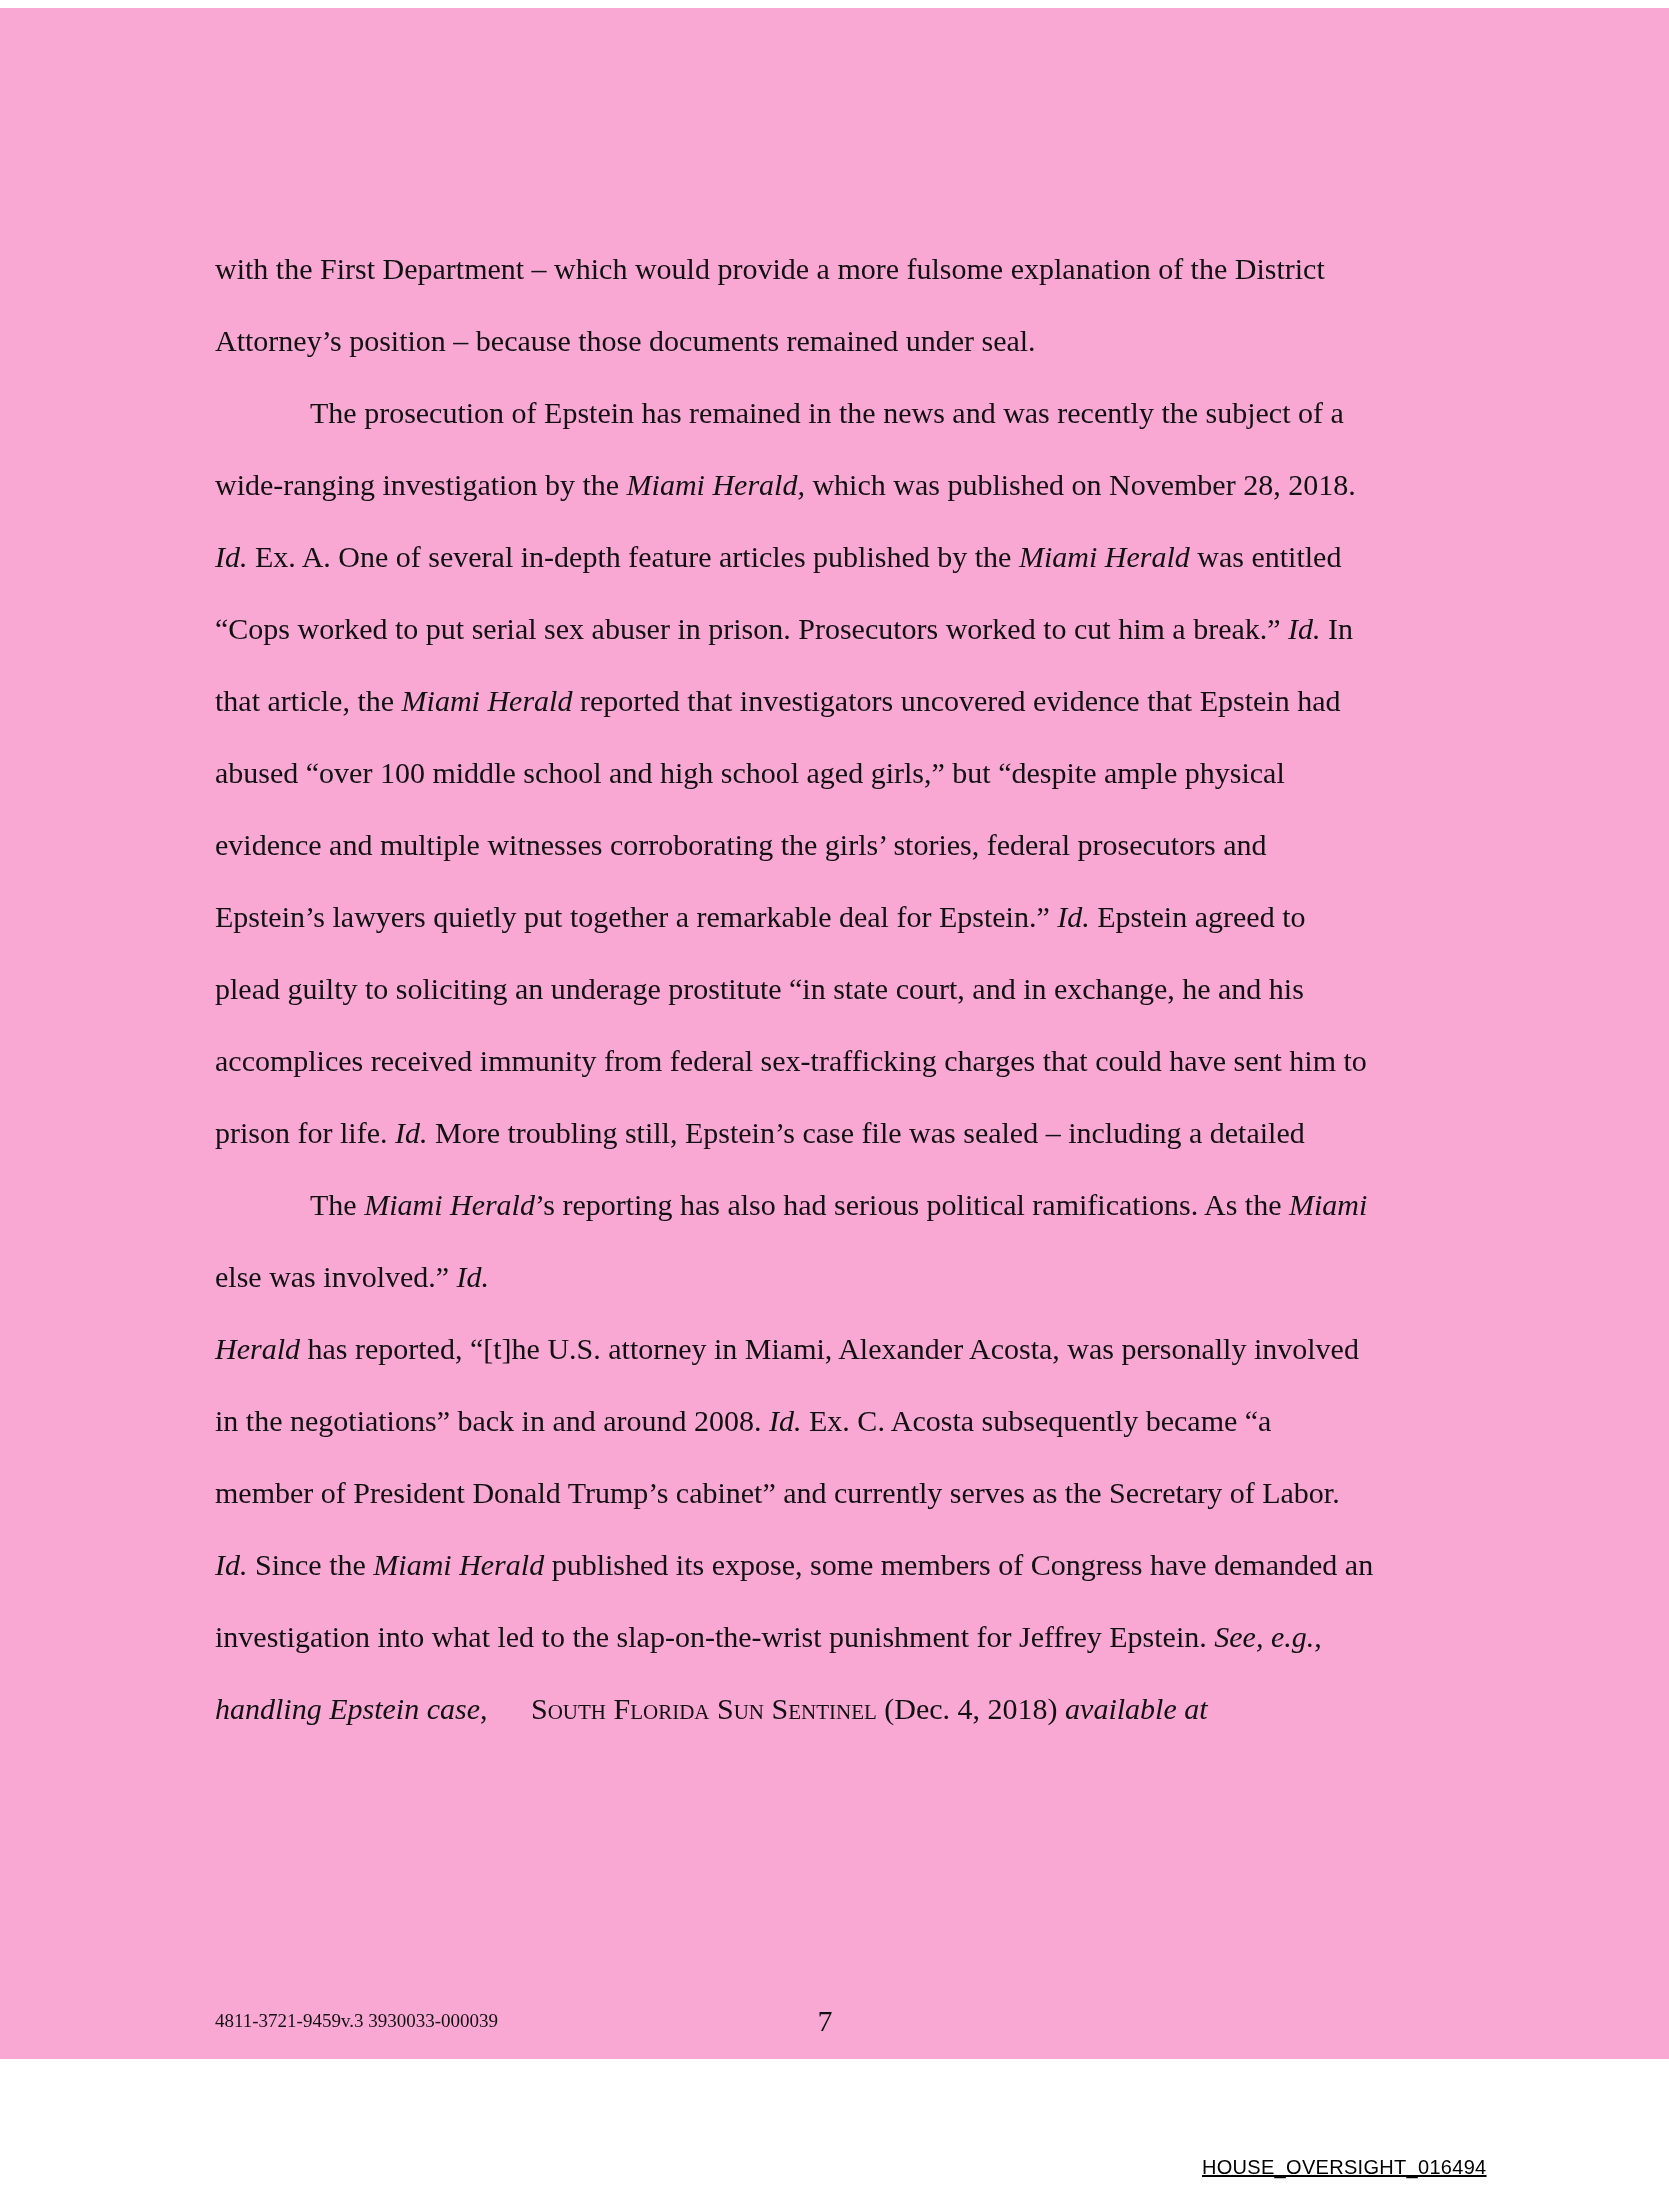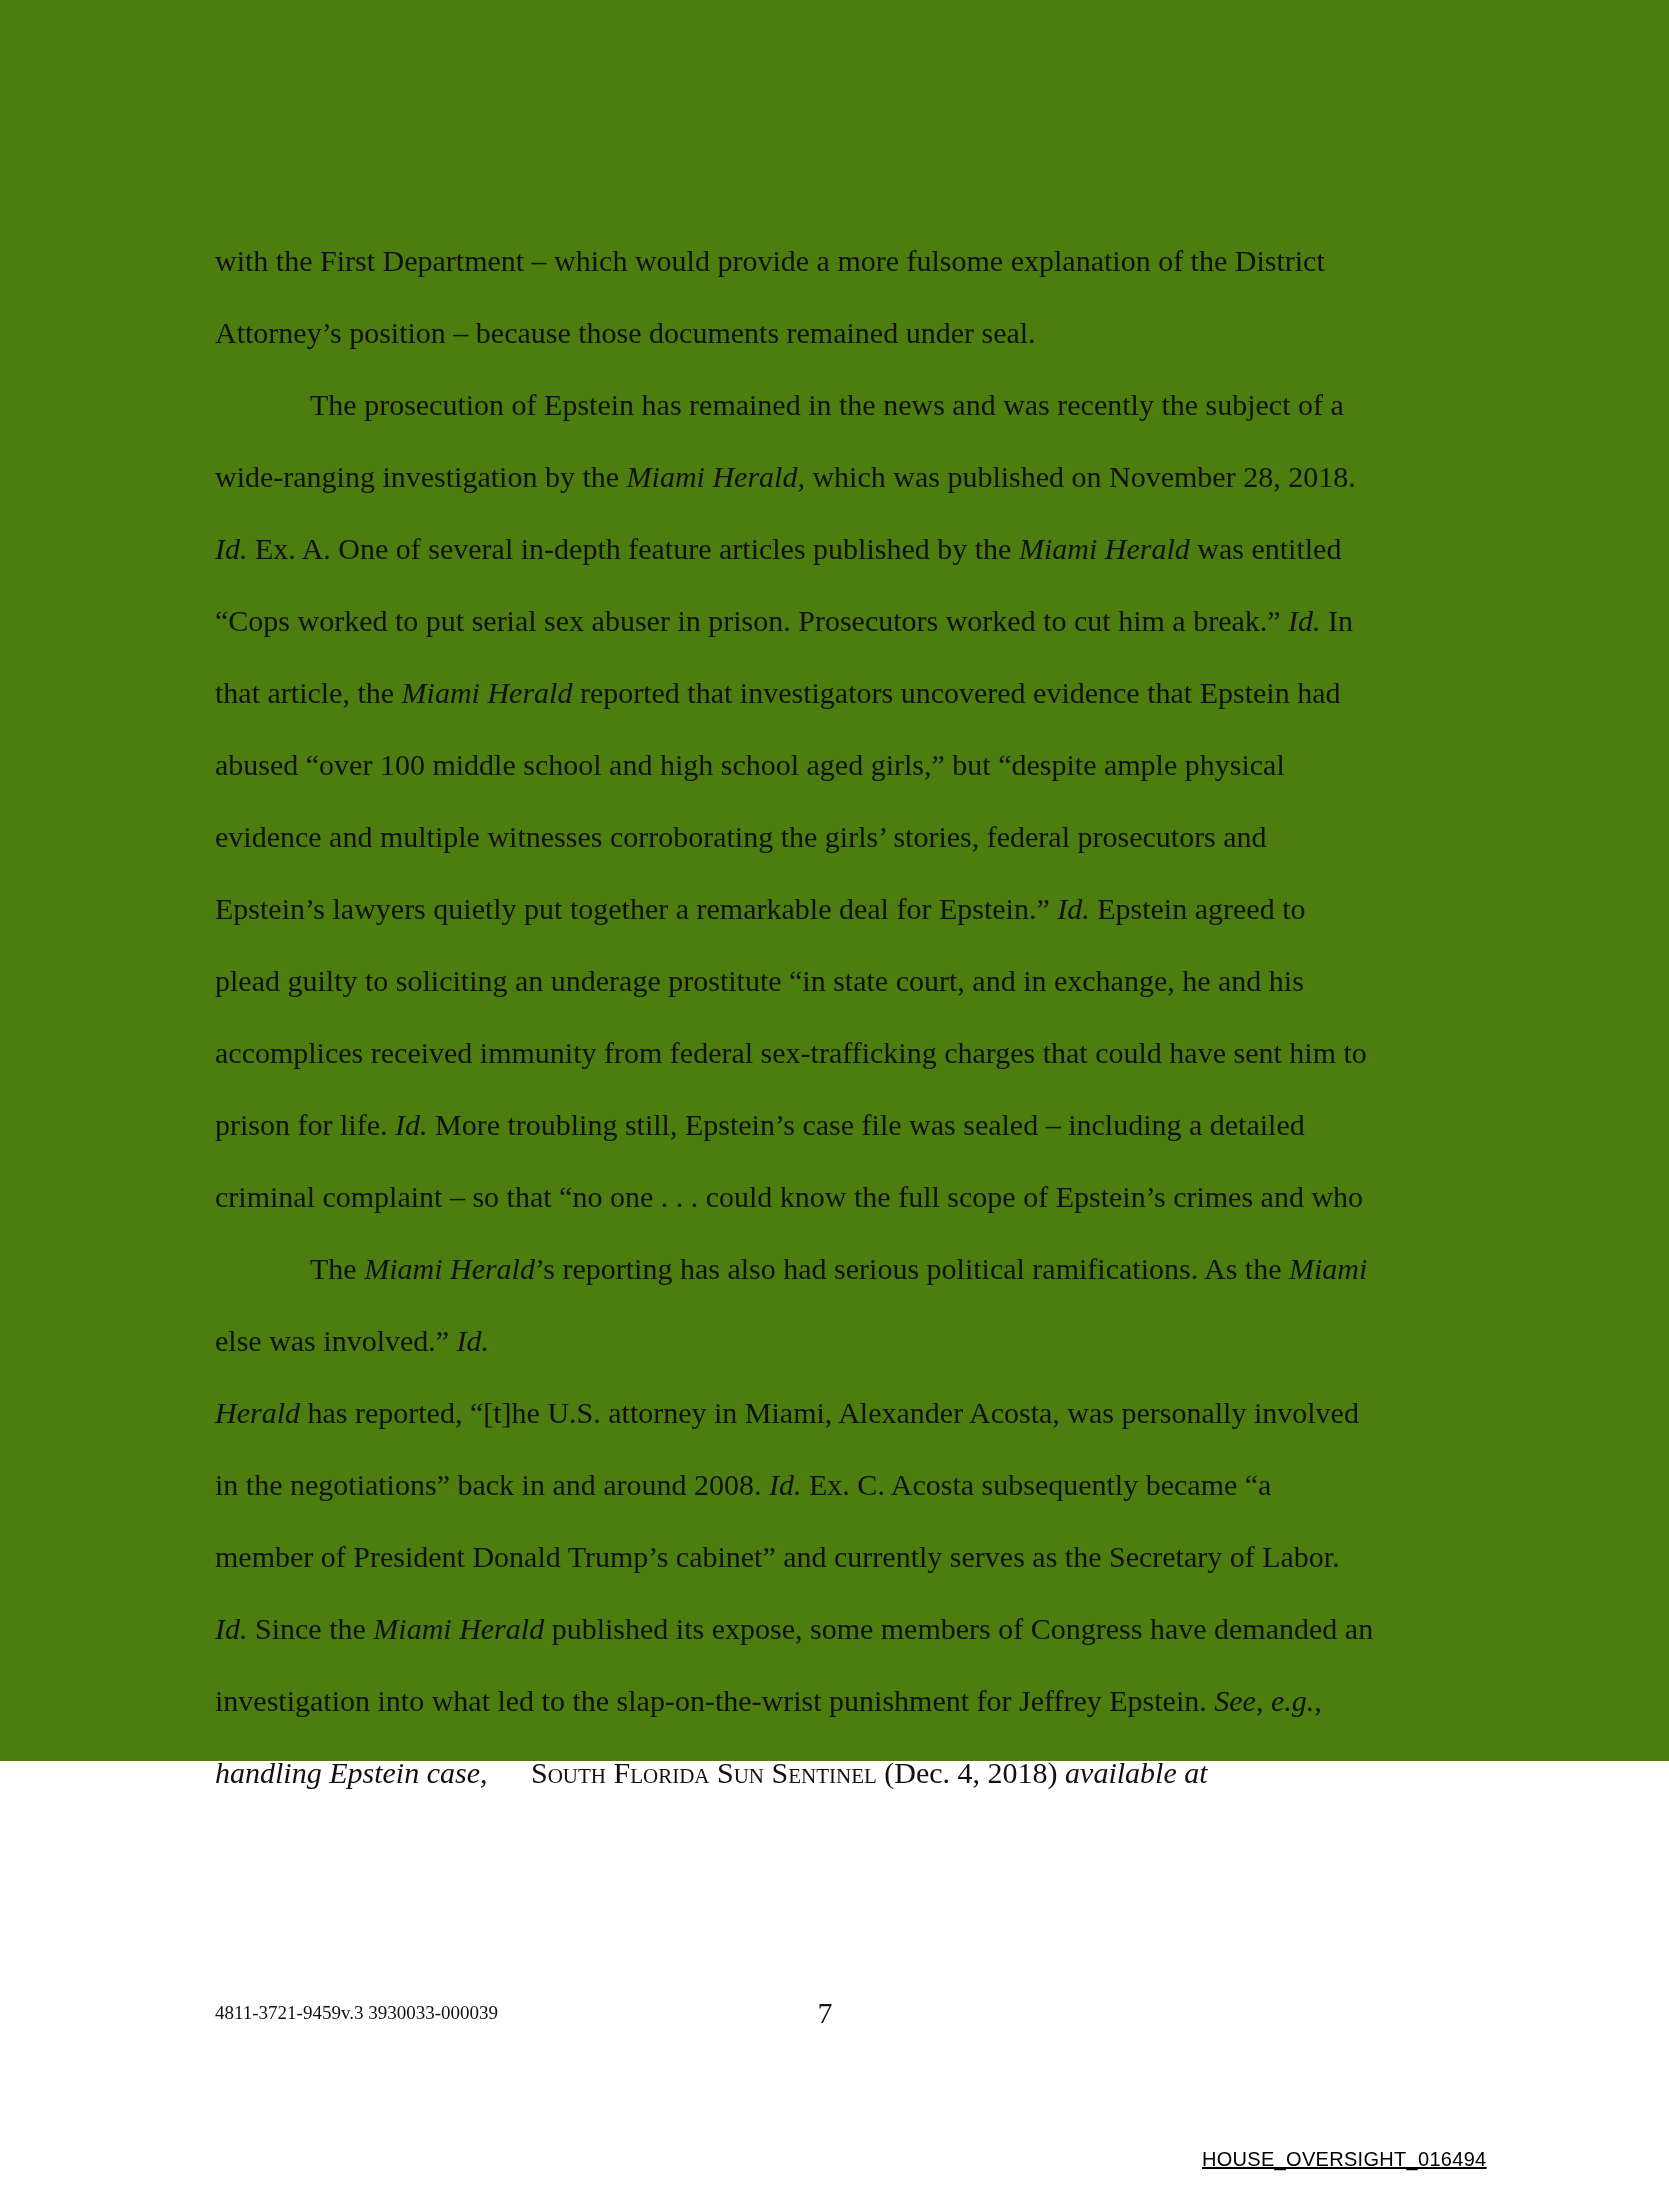--- a/index.html
+++ b/index.html
@@ -1,17 +1,17 @@
 <!DOCTYPE html>
 <html style="font-size:10.5px"><head>
 <meta charset="utf-8">
 <style>
   html, body { margin: 0; padding: 0; background: #ffffff; }
   body { width: 1669px; height: 2205px; position: relative; overflow: hidden; }
-  .page { position: absolute; left: 0; top: 0; width: 1669px; height: 1761px; background: #4d7c0f; }
+  .page { position: absolute; left: 0; top: 8px; width: 1669px; height: 2051px; background: #f9a8d4; }
   .body-text {
     position: absolute; left: 215px; top: 236px; width: 1218px;
     font-family: "Liberation Serif", serif; font-size: 30px; color: #111111;
   }
   .line { height: 72px; line-height: 49px; white-space: nowrap; }
   .indent { padding-left: 95px; }
   .it { font-style: italic; margin-top: 16px; }
   .sc { font-variant: small-caps; margin-left: 36px; }
   .page-number {
     position: absolute; top: 1996px; left: 812px; width: 26px; text-align: center;
@@ -37,21 +37,20 @@
       <div class="line"><span>wide-ranging investigation by the </span><span class="it">Miami Herald,</span><span> which was published on November 28, 2018.</span></div>
       <div class="line"><span class="it">Id.</span><span> Ex. A.  One of several in-depth feature articles published by the </span><span class="it">Miami Herald</span><span> was entitled</span></div>
       <div class="line"><span>“Cops worked to put serial sex abuser in prison.  Prosecutors worked to cut him a break.”  </span><span class="it">Id.</span><span>  In</span></div>
       <div class="line"><span>that article, the </span><span class="it">Miami Herald</span><span> reported that investigators uncovered evidence that Epstein had</span></div>
       <div class="line"><span>abused “over 100 middle school and high school aged girls,” but “despite ample physical</span></div>
       <div class="line"><span>evidence and multiple witnesses corroborating the girls’ stories, federal prosecutors and</span></div>
       <div class="line"><span>Epstein’s lawyers quietly put together a remarkable deal for Epstein.”  </span><span class="it">Id.</span><span>  Epstein agreed to</span></div>
       <div class="line"><span>plead guilty to soliciting an underage prostitute “in state court, and in exchange, he and his</span></div>
       <div class="line"><span>accomplices received immunity from federal sex-trafficking charges that could have sent him to</span></div>
       <div class="line"><span>prison for life.  </span><span class="it">Id.</span><span>  More troubling still, Epstein’s case file was sealed – including a detailed</span></div>
-      <div class="line"><span>criminal complaint – so that “no one . . . could know the full scope of Epstein’s crimes and who</span></div>
       <div class="line indent"><span>The </span><span class="it">Miami Herald</span><span>’s reporting has also had serious political ramifications.  As the </span><span class="it">Miami</span></div>
       <div class="line"><span>else was involved.”  </span><span class="it">Id.</span></div>
       <div class="line"><span class="it">Herald</span><span> has reported, “[t]he U.S. attorney in Miami, Alexander Acosta, was personally involved</span></div>
       <div class="line"><span>in the negotiations” back in and around 2008.  </span><span class="it">Id.</span><span> Ex. C.  Acosta subsequently became “a</span></div>
       <div class="line"><span>member of President Donald Trump’s cabinet” and currently serves as the Secretary of Labor.</span></div>
       <div class="line"><span class="it">Id.</span><span>  Since the </span><span class="it">Miami Herald</span><span> published its expose, some members of Congress have demanded an</span></div>
       <div class="line"><span>investigation into what led to the slap-on-the-wrist punishment for Jeffrey Epstein.  </span><span class="it">See, e.g.</span><span>,</span></div>
       <div class="line"><span class="it">handling Epstein case</span><span>, </span><span class="sc">South Florida Sun Sentinel</span><span> (Dec. 4, 2018) </span><span class="it">available at</span></div>
     </div>
   <div class="page-number">7</div>

